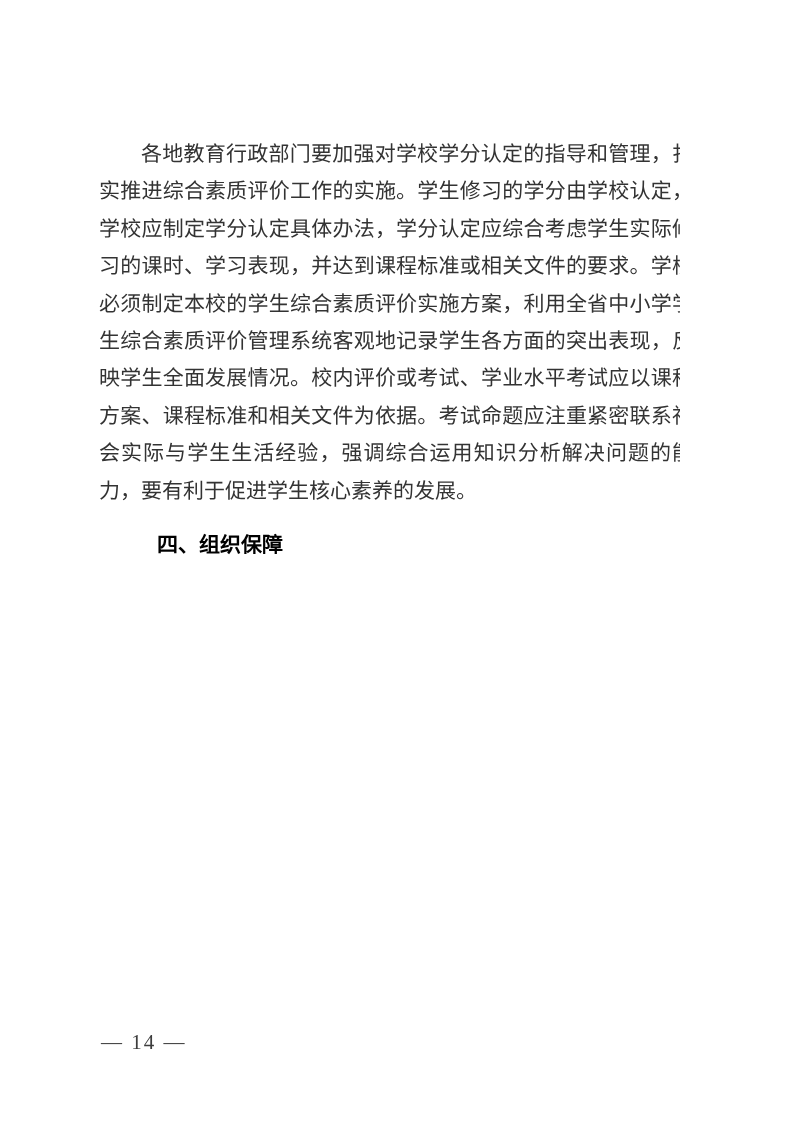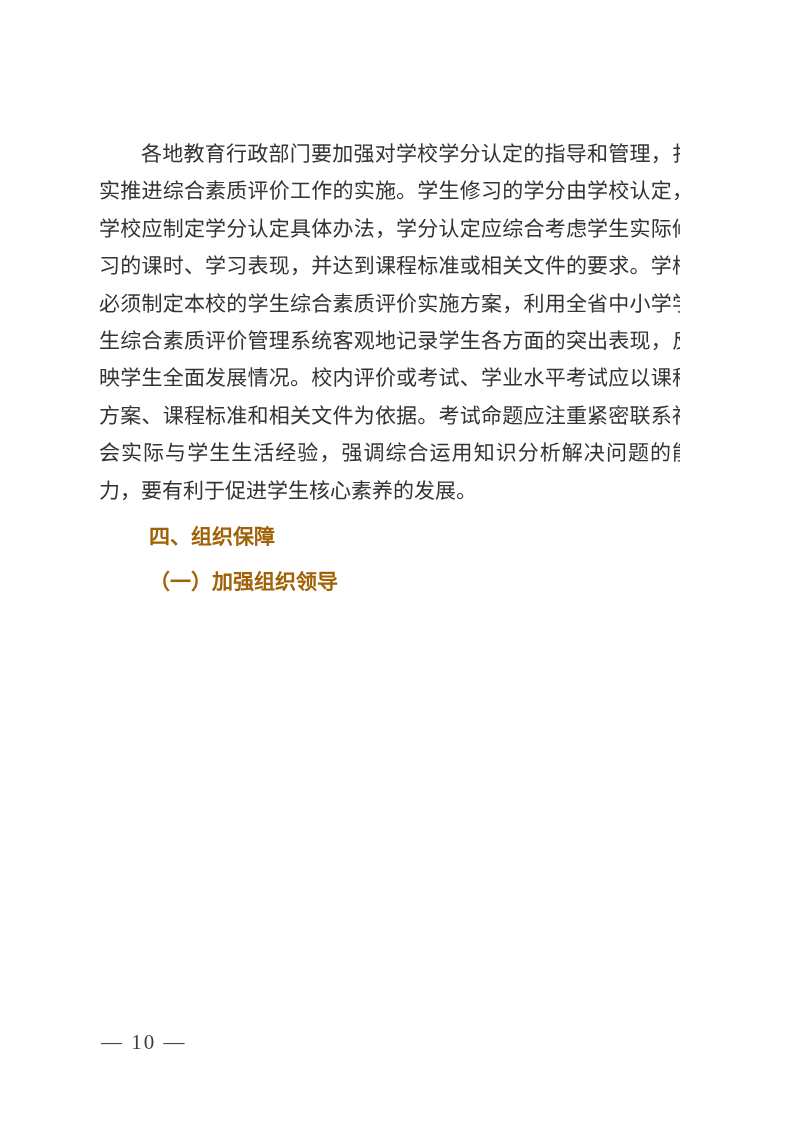--- a/index.html
+++ b/index.html
@@ -25,27 +25,27 @@
     line-height: 37.4px;
     text-align: justify;
   }
   .par {
     margin: 0;
     padding: 0;
     text-indent: 2em;
     font-weight: 400;
   }
   .heading {
-    margin: 8px;
+    margin: 16px;
     padding: 0;
     text-indent: 2em;
     font-size: 21px;
     line-height: 37.4px;
     font-weight: 700;
-    color: #a16207;
+    color: #000000;
     font-family: "Liberation Sans", "DejaVu Sans", sans-serif;
     text-align: left;
   }
   .page-number {
     position: absolute;
     left: 101px;
     top: 1028px;
     font-family: "Liberation Serif", "DejaVu Serif", serif;
     font-size: 21px;
     line-height: 28px;
@@ -53,16 +53,15 @@
     letter-spacing: 2px;
   }
 </style>
 </head>
 <body>
 
 <div class="page">
   <main class="content">
     <p class="par">各地教育行政部门要加强对学校学分认定的指导和管理，扎实推进综合素质评价工作的实施。学生修习的学分由学校认定，学校应制定学分认定具体办法，学分认定应综合考虑学生实际修习的课时、学习表现，并达到课程标准或相关文件的要求。学校必须制定本校的学生综合素质评价实施方案，利用全省中小学学生综合素质评价管理系统客观地记录学生各方面的突出表现，反映学生全面发展情况。校内评价或考试、学业水平考试应以课程方案、课程标准和相关文件为依据。考试命题应注重紧密联系社会实际与学生生活经验，强调综合运用知识分析解决问题的能力，要有利于促进学生核心素养的发展。</p>
     <h2 class="heading">四、组织保障</h2>
-    <h3 class="heading">（一）加强组织领导</h3>
   </main>
-  <footer class="page-number">— 10 —</footer>
+  <footer class="page-number">— 14 —</footer>
 </div>
 
 </body></html>

